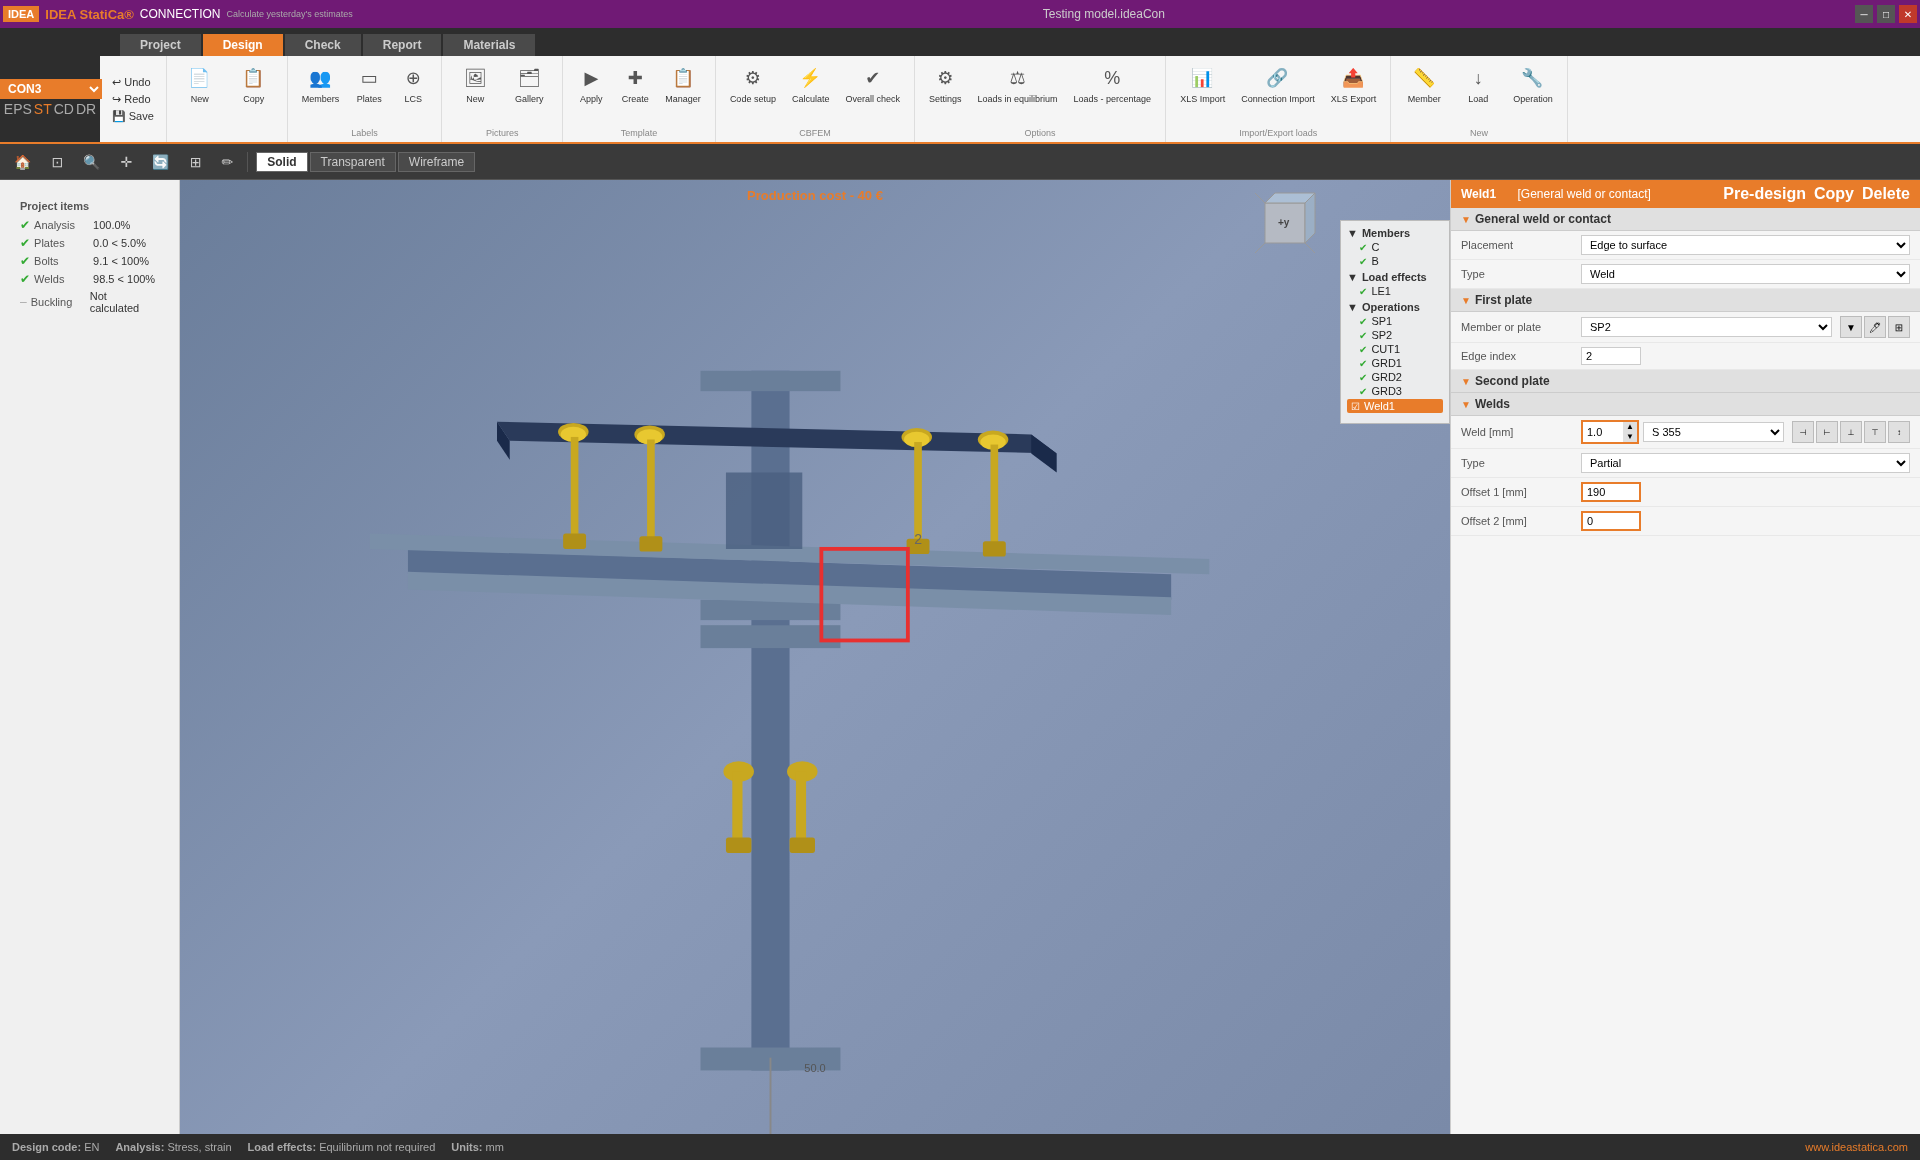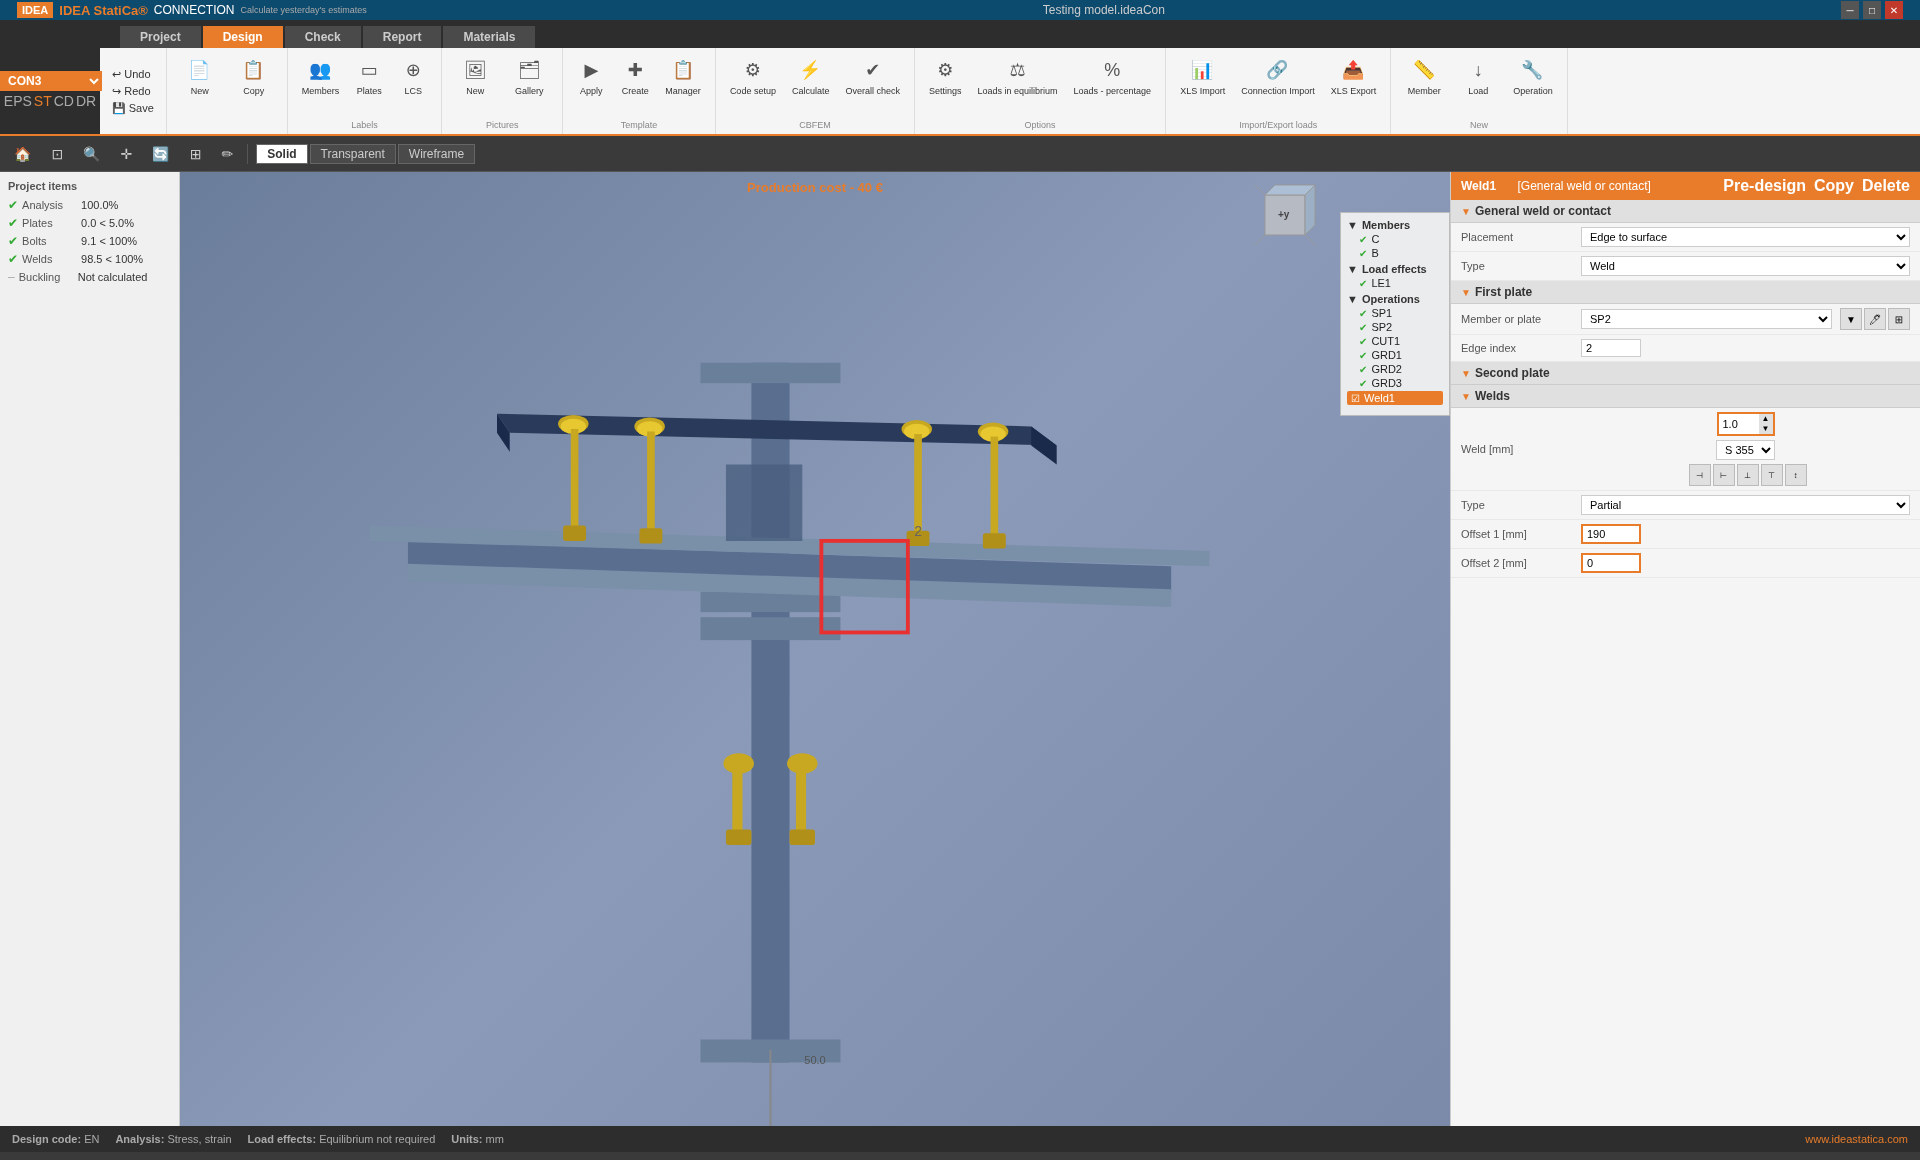--- a/index.html
+++ b/index.html
@@ -1,25 +1,25 @@
 <!DOCTYPE html>
 <html><head>
   <meta charset="utf-8">
   <style>
     * { box-sizing: border-box; margin: 0; padding: 0; }
     body { font-family: Arial, sans-serif; font-size: 12px; background: #3a3a3a; color: #222; overflow: hidden; width: 1920px; height: 1160px; }
 
     
     #titlebar {
-      background: #0c4a6e;
-      height: 20px;
+      background: #701a75;
+      height: 28px;
       display: flex;
       align-items: center;
       justify-content: space-between;
-      padding: 0 17px;
+      padding: 0 3px;
       color: #ccc;
     }
     #titlebar .logo { display: flex; align-items: center; gap: 6px; }
     #titlebar .logo-text { color: #e87c2a; font-weight: bold; font-size: 13px; }
     #titlebar .app-name { color: #fff; font-size: 12px; }
     #titlebar .title-center { color: #ccc; font-size: 12px; }
     #titlebar .win-controls { display: flex; gap: 4px; }
     #titlebar .win-btn { width: 18px; height: 18px; background: #555; color: #fff; font-size: 10px; display: flex; align-items: center; justify-content: center; cursor: pointer; border: none; }
     #titlebar .win-btn.close { background: #c0392b; }
 
@@ -142,21 +142,21 @@
     }
 
     
     #left-panel {
       width: 180px;
       background: #f0f0f0;
       border-right: 1px solid #ccc;
       display: flex;
       flex-direction: column;
     }
-    .analysis-panel { padding: 8px; }
+    .analysis-panel { padding: 20px; }
     .analysis-row { display: flex; align-items: center; gap: 4px; margin-bottom: 4px; font-size: 11px; }
     .analysis-row .label { color: #555; min-width: 55px; }
     .analysis-row .value { color: #333; }
     .check-icon { color: #3a3; font-size: 12px; }
 
     
     #viewport {
       flex: 1;
       background: linear-gradient(135deg, #6a7d9a 0%, #8a9ab8 50%, #7a8aa8 100%);
       position: relative;
@@ -248,21 +248,20 @@
       border: 1px solid #ccc;
     }
     .prop-input.highlighted {
       border: 2px solid #e87c2a;
     }
 
     .weld-row {
       display: flex;
       align-items: center;
       gap: 4px;
-      flex-direction: column;
     }
     .weld-input-group {
       display: flex;
       align-items: center;
       border: 2px solid #e87c2a;
       background: #fff;
     }
     .weld-input-group input {
       width: 40px;
       border: none;

